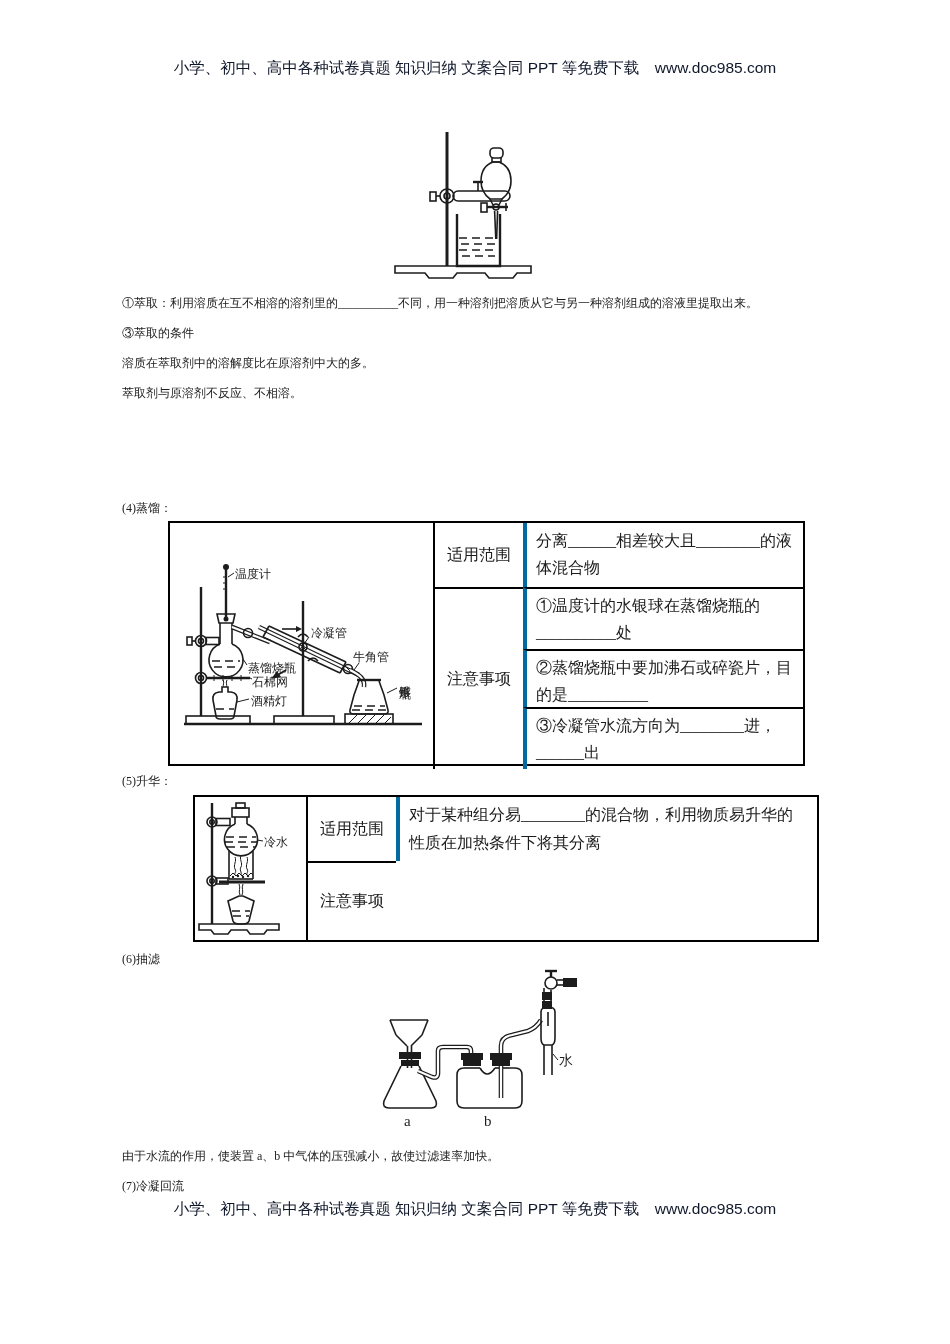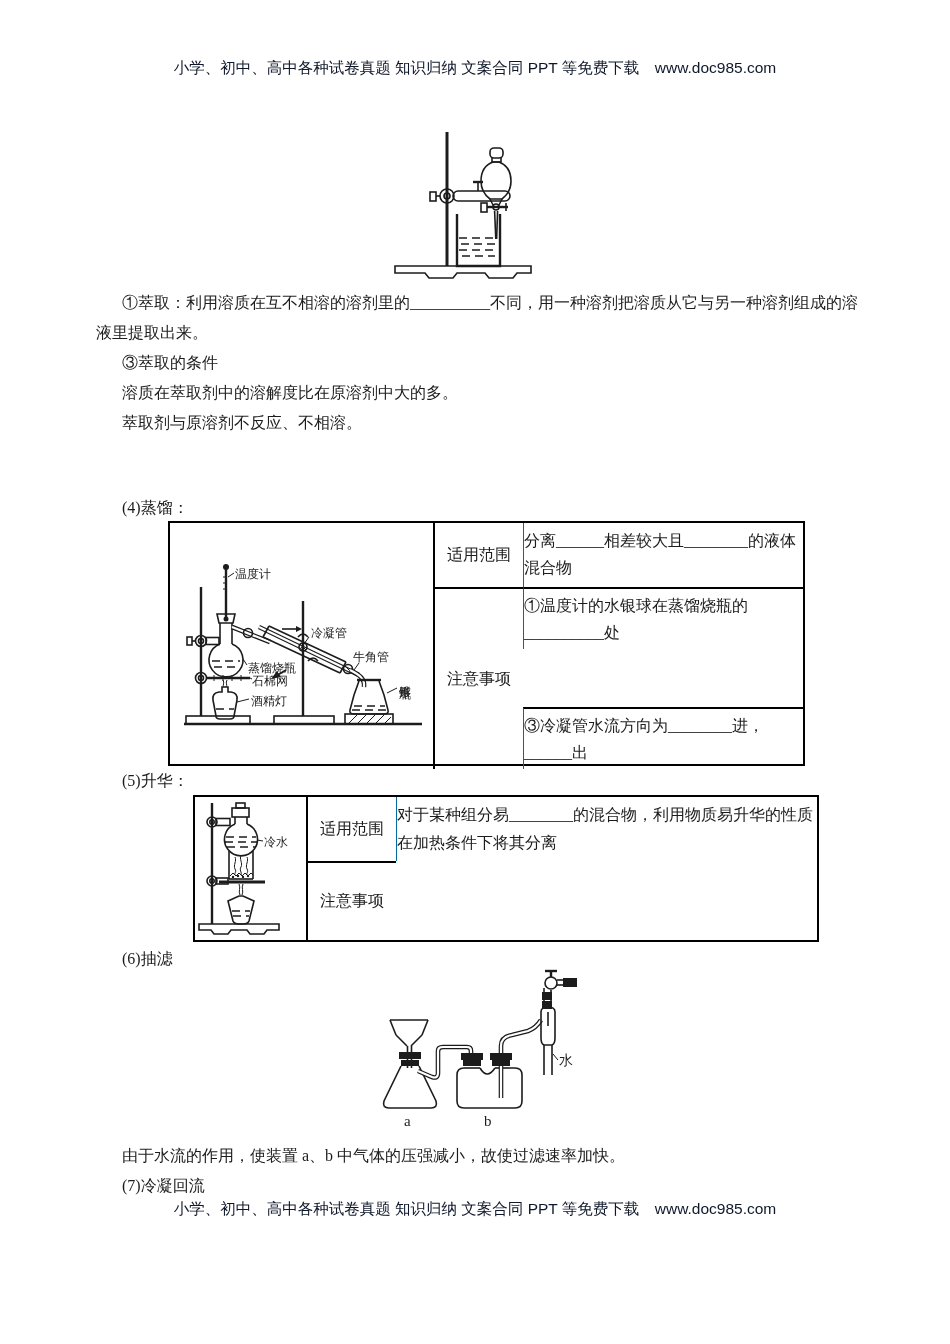--- a/index.html
+++ b/index.html
@@ -4,38 +4,38 @@
 <style>
   html,body{margin:0;padding:0;background:#fff;}
   body{width:950px;height:1344px;position:relative;overflow:hidden;
        font-family:"Liberation Serif","DejaVu Serif",serif;color:#1c1c1c;}
   .page{position:absolute;inset:0;background:#ffffff;}
   .hf{position:absolute;left:0;width:950px;text-align:center;
       font-family:"Liberation Sans","DejaVu Sans",sans-serif;
       font-size:15.5px;color:#0f172a;white-space:nowrap;}
   .header{top:58px;}
   .footer{top:1199px;}
-  .para{position:absolute;left:96px;width:762px;font-size:16px;line-height:30px;
+  .para{position:absolute;left:96px;width:762px;font-size:12px;line-height:30px;
         text-align:justify;}
   .para p{margin:0;text-indent:26px;}
-  .heading{position:absolute;left:96px;width:760px;font-size:16px;line-height:30px;
+  .heading{position:absolute;left:96px;width:760px;font-size:12px;line-height:30px;
            text-indent:26px;}
   .fig{position:absolute;}
   .fig svg{position:absolute;inset:0;}
   .dlabel{position:absolute;font-size:12px;line-height:14px;white-space:nowrap;color:#1c1c1c;}
   .dlabel.vert{writing-mode:vertical-rl;letter-spacing:1px;}
   
   .tbl{position:absolute;border:2px solid #000;display:grid;background:#fff;font-size:16px;}
   .tbl1{left:168px;top:521px;width:633px;height:241px;
         grid-template-columns:263px 90px 1fr;grid-template-rows:64px 62px 58px 1fr;}
   .tbl2{left:193px;top:795px;width:622px;height:143px;
         grid-template-columns:111px 90px 1fr;grid-template-rows:64px 1fr;}
   .cell{box-sizing:border-box;}
   .cell.hdr{display:flex;align-items:center;justify-content:center;border-left:2px solid #000;}
-  .cell.body{border-left:1px solid #0369a1;padding:3px 0;line-height:27px;}
+  .cell.body{border-left:4px solid #0369a1;padding:3px 9px;line-height:27px;}
   .bt{border-top:2px solid #000;}
   .c-diagram{position:relative;}
   .center-line{display:block;text-align:left;}
   
   .ln{stroke:#1c1c1c;fill:none;stroke-width:1.6;}
   .ln2{stroke:#1c1c1c;fill:none;stroke-width:2.4;}
   .ln3{stroke:#1c1c1c;fill:none;stroke-width:3;}
   .dash{stroke:#1c1c1c;fill:none;stroke-width:1.3;stroke-dasharray:8 5;}
   .fillb{fill:#1c1c1c;stroke:none;}
   .tube-o{stroke:#1c1c1c;fill:none;stroke-width:4.6;}
@@ -186,28 +186,29 @@
           <line class="thin" x1="73" y1="136" x2="77" y2="142"></line>
           <line class="thin" x1="80" y1="155" x2="82" y2="156"></line>
           <line class="thin" x1="67" y1="179" x2="79" y2="176"></line>
           <line class="thin" x1="217" y1="170" x2="227" y2="165"></line>
         </g>
       </svg>
       <div class="dlabel" style="left:65px;top:44px;">温度计</div>
       <div class="dlabel" style="left:141px;top:103px;">冷凝管</div>
       <div class="dlabel" style="left:183px;top:127px;">牛角管</div>
       <div class="dlabel" style="left:78px;top:138px;">蒸馏烧瓶</div>
-      <div class="dlabel" style="left:82px;top:152px;font-family:Liberation Mono, monospace;">石棉网</div>
+      <div class="dlabel" style="left:82px;top:152px;">石棉网</div>
       <div class="dlabel" style="left:81px;top:171px;">酒精灯</div>
       <div class="dlabel vert" style="left:228px;top:153px;">锥形瓶</div>
     </div>
     <div class="cell hdr" style="grid-area:1/2/2/3;">适用范围</div>
     <div class="cell body" style="grid-area:1/3/2/4;padding-top:4px;">分离______相差较大且________的液体混合物</div>
     <div class="cell hdr bt" style="grid-area:2/2/5/3;">注意事项</div>
     <div class="cell body bt" style="grid-area:2/3/3/4;">①温度计的水银球在蒸馏烧瓶的__________处</div>
+    <div class="cell body bt" style="grid-area:3/3/4/4;">②蒸馏烧瓶中要加沸石或碎瓷片，目的是__________</div>
     <div class="cell body bt" style="grid-area:4/3/5/4;">
       <span>③冷凝管水流方向为________进，</span>
       <span class="center-line">______出</span>
     </div>
   </div>
 
   <div class="heading" style="top:766px;">(5)升华：</div>
 
   <div class="tbl tbl2">
     <div class="cell c-diagram" style="grid-area:1/1/3/2;">

